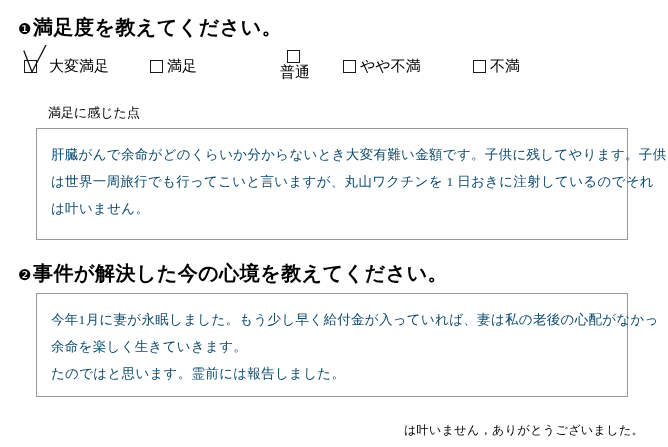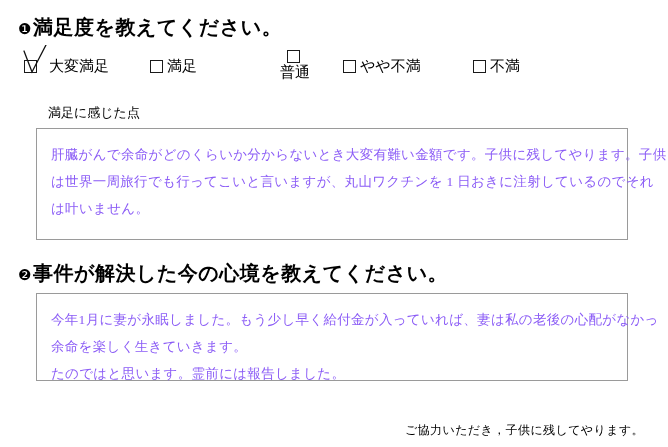--- a/index.html
+++ b/index.html
@@ -87,28 +87,28 @@
     margin-top: 6px;
     margin-left: 18px;
     margin-right: 22px;
     border: 1px solid #9a9a9a;
     box-sizing: border-box;
     padding: 12px 14px 10px 14px;
     position: relative;
     background: #ffffff;
   }
   .answer-box.one { height: 112px; }
-  .answer-box.two { height: 88px; }
+  .answer-box.two { height: 104px; }
 
   .hand {
     font-family: "Liberation Serif", serif;
     font-size: 13.5px;
     line-height: 27px;
     letter-spacing: 0.3px;
-    color: #8b5cf6;
+    color: #0c4a6e;
   }
   .hand p {
     margin: 0;
     white-space: nowrap;
   }
 
   
   .q2-wrap {
     margin-top: 20px;
   }
@@ -177,15 +177,15 @@
 
     <div class="answer-box two">
       <div class="hand">
         <p>今年1月に妻が永眠しました。もう少し早く給付金が入っていれば、妻は私の老後の心配がなかっ</p>
         <p>余命を楽しく生きていきます。</p>
         <p>たのではと思います。霊前には報告しました。</p>
       </div>
     </div>
   </div>
 
-  <div class="footer">ご協力いただき，子供に残してやります。</div>
+  <div class="footer">は叶いません，ありがとうございました。</div>
 
 </div>
 
 </body></html>

